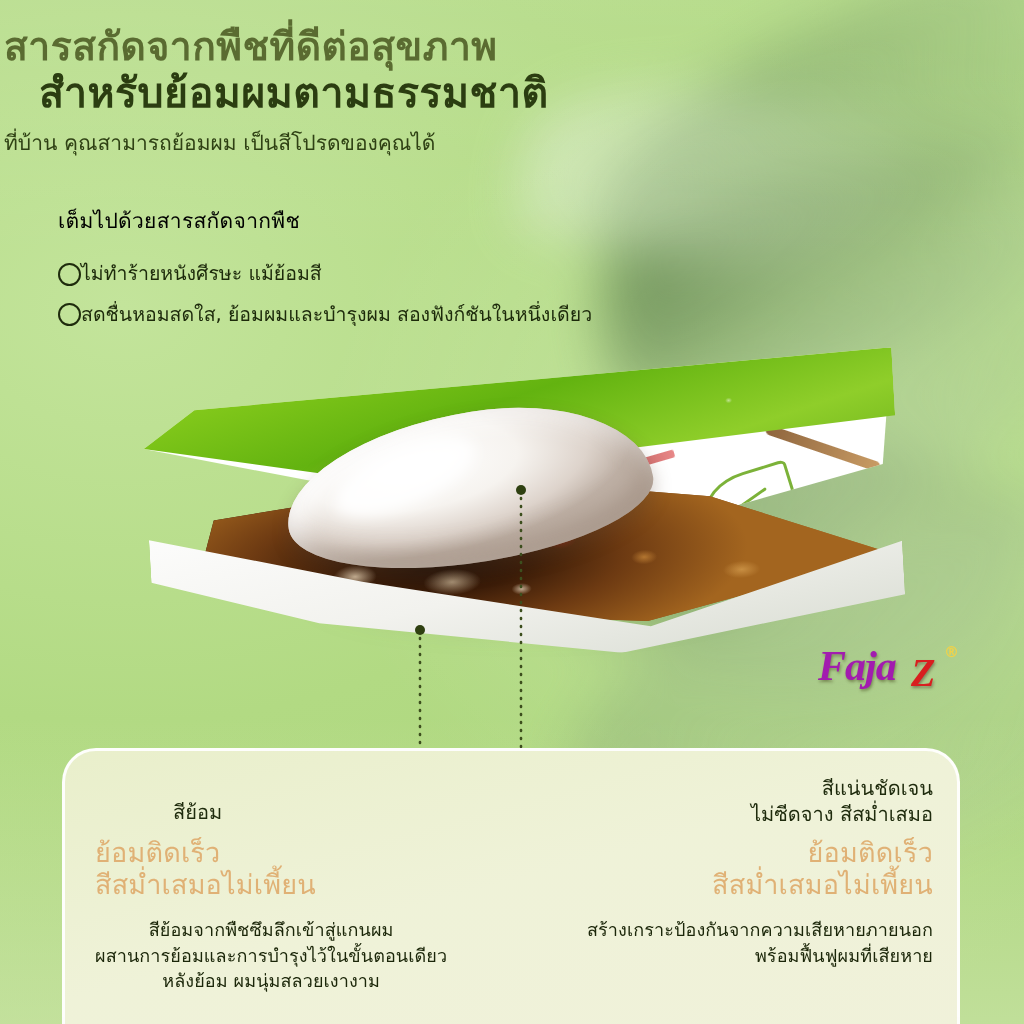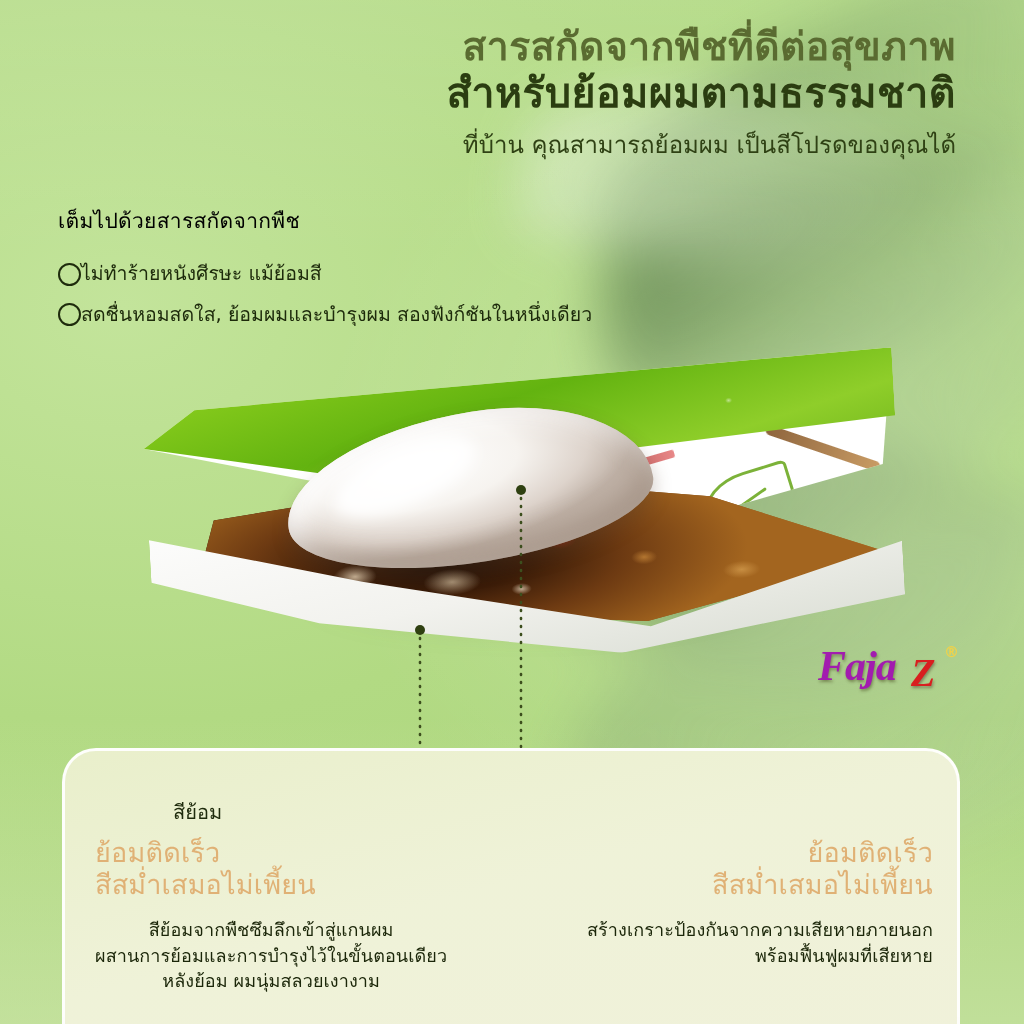--- a/index.html
+++ b/index.html
@@ -42,31 +42,31 @@
     position:absolute; inset:0;
     background:radial-gradient(70% 60% at 80% 45%, rgba(255,255,255,.22), rgba(255,255,255,0) 70%);
   }
   .bg-vignette {
     position:absolute; inset:0;
     background:linear-gradient(180deg, rgba(255,255,255,.10) 0%, rgba(255,255,255,0) 25%,
                rgba(255,255,255,0) 70%, rgba(236,244,214,.35) 100%);
   }
 
   
-  .header { position:absolute; top:0; left:12px; width:944px; text-align:right; }
+  .header { position:absolute; top:0; left:4px; width:944px; text-align:left; }
   .h-line1 {
     margin-top:24px; font-size:39px; font-weight:700; letter-spacing:.5px;
     color:#5a6b31; line-height:1.18;
   }
   .h-line2 {
     font-size:41px; font-weight:700; letter-spacing:.5px;
     color:#2b3d11; line-height:1.22; margin-top:-2px;padding-left:35px;
   }
   .h-sub {
-    margin-top:12px; font-size:24px; font-weight:400; color:#2f4114; line-height:1.3;
+    margin-top:12px; font-size:21px; font-weight:400; color:#2f4114; line-height:1.3;
   }
 
   
   .features { position:absolute; left:58px; top:208px; width:660px; }
   .feat-title {
     font-size:21px; font-weight:400; color:#000000; line-height:1.3; letter-spacing:.3px;
   }
   .feat-list { margin-top:26px; }
   .feat-row { display:flex; align-items:center; margin-bottom:14px; }
   .feat-ring {
@@ -302,20 +302,24 @@
         <div class="nowrap">ย้อมติดเร็ว</div>
         <div class="nowrap">สีสม่ำเสมอไม่เพี้ยน</div>
       </div>
 
       <div class="cap-body cap-body-left">
         <div class="nowrap">สีย้อมจากพืชซึมลึกเข้าสู่แกนผม</div>
         <div class="nowrap">ผสานการย้อมและการบำรุงไว้ในขั้นตอนเดียว</div>
         <div class="nowrap">หลังย้อม ผมนุ่มสลวยเงางาม</div>
       </div>
 
+      <div class="cap-label cap-right-label">
+        <div class="nowrap">สีแน่นชัดเจน</div>
+        <div class="nowrap">ไม่ซีดจาง สีสม่ำเสมอ</div>
+      </div>
 
       <div class="cap-head cap-head-right">
         <div class="nowrap">ย้อมติดเร็ว</div>
         <div class="nowrap">สีสม่ำเสมอไม่เพี้ยน</div>
       </div>
 
       <div class="cap-body cap-body-right">
         <div class="nowrap">สร้างเกราะป้องกันจากความเสียหายภายนอก</div>
         <div class="nowrap">พร้อมฟื้นฟูผมที่เสียหาย</div>
       </div>

